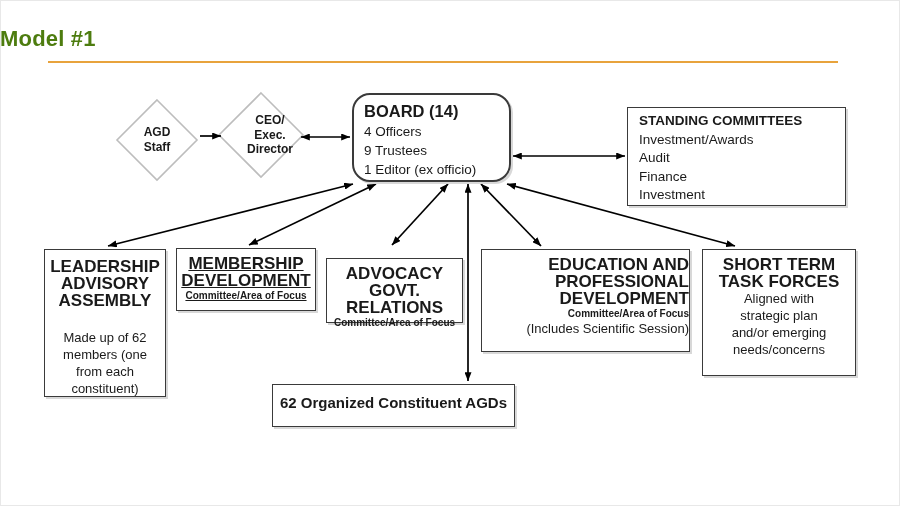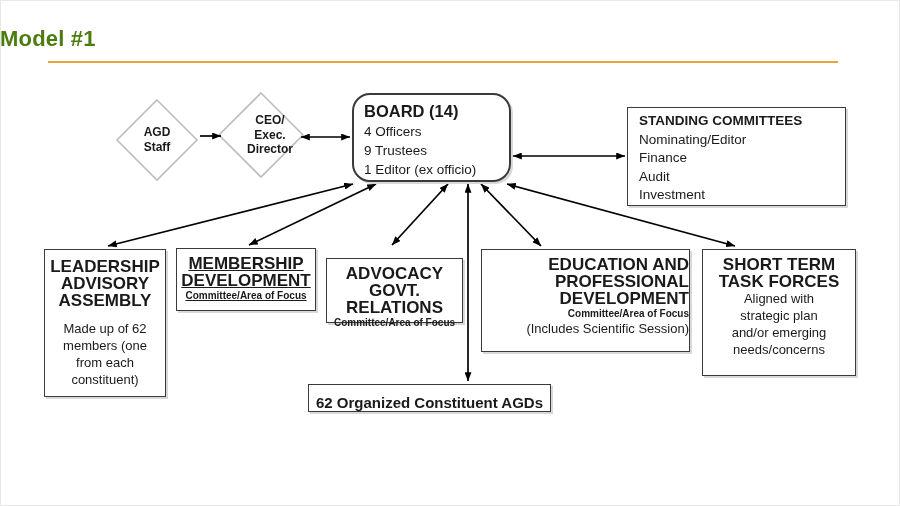--- a/index.html
+++ b/index.html
@@ -22,29 +22,29 @@
   .board{left:352px;top:93px;width:159px;height:89px;border-width:2px;text-align:left;padding:5px 0 0 10px;border-radius:18px;}
   .board .bt{font-size:16.5px;font-weight:bold;line-height:22px;}
   .board .bl{font-size:13.5px;line-height:19px;}
   .standing{left:627px;top:107px;width:219px;height:99px;text-align:left;padding:4px 11px 0 11px;border-width:1.2px;}
   .standing .st{font-size:13.5px;font-weight:bold;line-height:18.5px;}
   .standing .si{font-size:13.5px;line-height:18.5px;}
   .gtitle{font-size:17px;font-weight:bold;line-height:17px;}
   .gsub{font-size:10px;font-weight:bold;line-height:13px;}
   .gbody{font-size:13px;line-height:17px;}
   .leadership{left:44px;top:249px;width:122px;height:148px;padding-top:8px;}
-  .leadership .gbody{margin-top:11px;}
+  .leadership .gbody{margin-top:20px;}
   .membership{left:176px;top:248px;width:140px;height:63px;padding-top:6px;text-decoration:underline;}
   .advocacy{left:326px;top:248px;width:137px;height:65px;padding-top:6px;margin-top:10px;}
   .education{left:481px;top:249px;width:209px;height:103px;padding-top:6px;text-align:right;}
   .education .gbody{line-height:18px;}
   .shortterm{left:702px;top:249px;width:154px;height:127px;padding-top:6px;}
   .constituents{
-    left:272px;top:384px;width:243px;height:28px;border-width:1.6px;
-    font-size:15px;font-weight:bold;line-height:35px;margin-left:36px;
+    left:272px;top:384px;width:243px;height:43px;border-width:1.6px;
+    font-size:15px;font-weight:bold;line-height:35px;
   }
   .dlabel{
     position:absolute;text-align:center;font-weight:bold;font-size:12px;line-height:14.5px;
   }
   .dlabel.agd{left:117px;top:125px;width:80px;}
   .dlabel.ceo{left:228px;top:113px;width:84px;}
 </style>
 </head>
 <body>
 
@@ -82,23 +82,23 @@
 
   <div class="box board">
     <div class="bt">BOARD (14)</div>
     <div class="bl">4 Officers</div>
     <div class="bl">9 Trustees</div>
     <div class="bl">1 Editor (ex officio)</div>
   </div>
 
   <div class="box standing">
     <div class="st">STANDING COMMITTEES</div>
-    <div class="si">Nominating/Editor</div>
+    <div class="si">Investment/Awards</div>
+    <div class="si">Audit</div>
     <div class="si">Finance</div>
-    <div class="si">Audit</div>
     <div class="si">Investment</div>
   </div>
 
   <div class="box leadership">
     <div class="gtitle preline">LEADERSHIP
 ADVISORY
 ASSEMBLY</div>
     <div class="gbody preline">Made up of 62
 members (one
 from each

